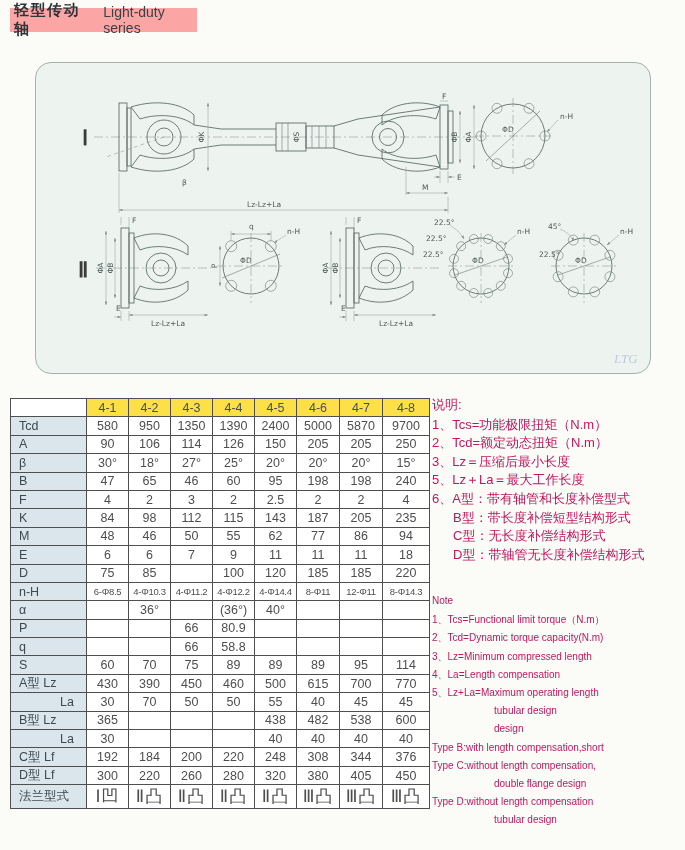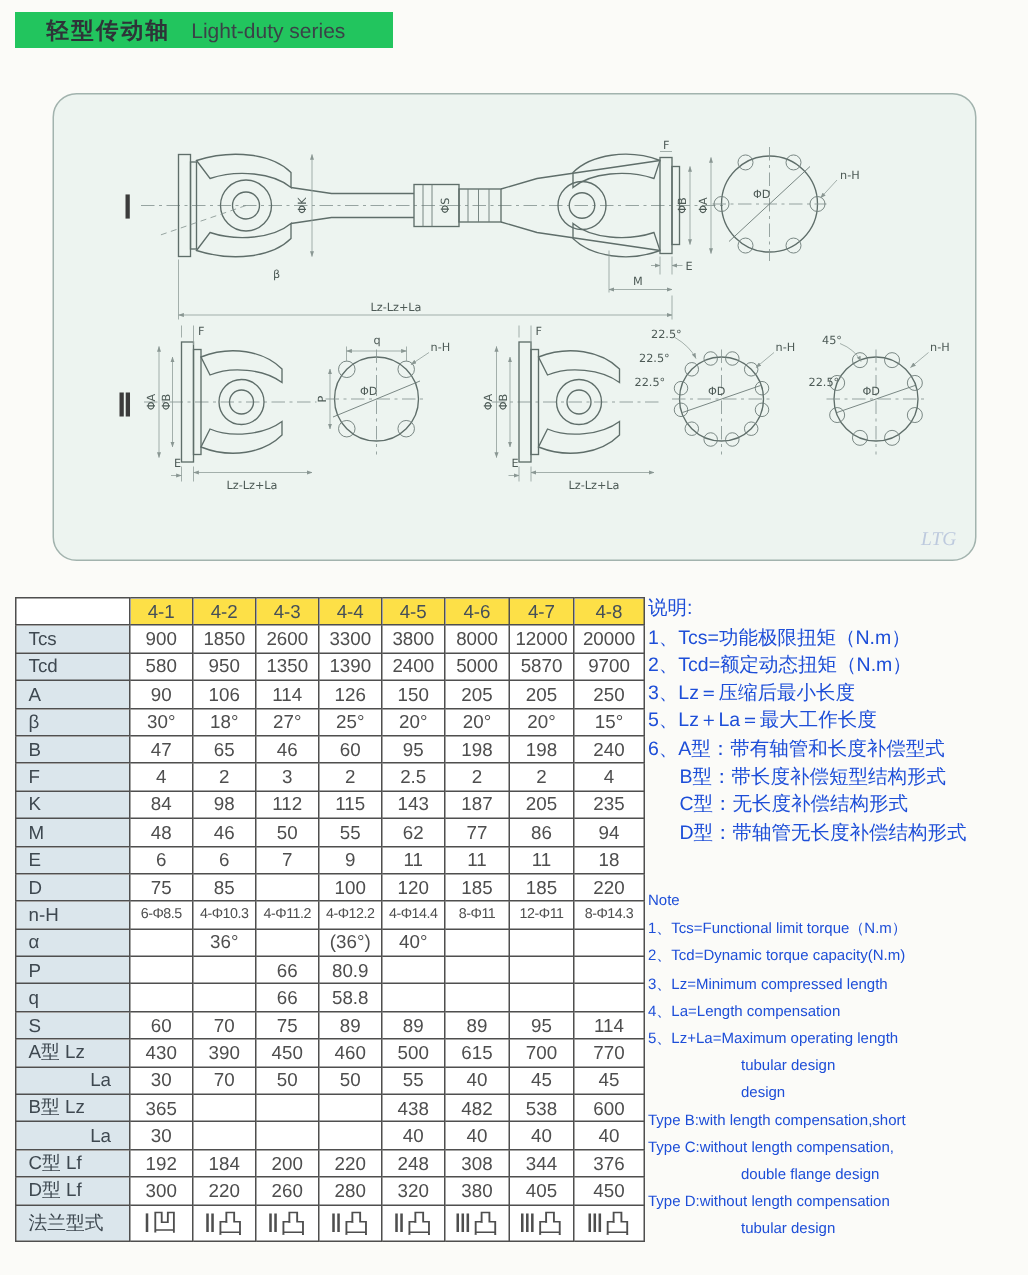--- a/index.html
+++ b/index.html
@@ -1,22 +1,22 @@
 <!DOCTYPE html>
 <html><head>
 <meta charset="utf-8">
 <style>
   html,body{margin:0;padding:0;}
   .page{position:relative;width:685px;height:850px;background:#fbfbf8;
         font-family:"Liberation Sans", sans-serif;overflow:hidden;}
 
   
-  .titlebar{position:absolute;left:10px;top:8px;width:252px;height:24px;
-            background:#22c55e;display:flex;align-items:center;gap:14px;
-            padding-left:21px;box-sizing:border-box;}
+  .titlebar{position:absolute;left:10px;top:8px;width:187px;height:24px;
+            background:#fca5a5;display:flex;align-items:center;gap:14px;
+            padding-left:4px;box-sizing:border-box;}
   .t-cn{font-weight:bold;font-size:15px;color:#2e3438;letter-spacing:1.5px;}
   .t-en{font-size:14px;color:#3a4247;}
 
   
   .panel{position:absolute;left:35px;top:62px;width:614px;height:310px;
          background:#edf4f0;border:1px solid #a2b3ae;border-radius:16px;}
   .panel svg{position:absolute;left:0;top:0;}
   .d{fill:none;stroke:#5f6e6a;stroke-width:.9;}
   .dthin{fill:none;stroke:#6c7b77;stroke-width:.6;}
   .cl{fill:none;stroke:#84938f;stroke-width:.55;stroke-dasharray:9 3 2 3;}
@@ -32,21 +32,21 @@
                  text-align:center;height:17.4px;padding:0 1px;background:#fff;
                  overflow:hidden;white-space:nowrap;}
   .spec-table td.hd{background:#fde047;color:#454f58;}
   .spec-table td.corner{background:#fff;}
   .spec-table td.lbl{background:#dbe6ec;text-align:left;padding-left:8px;color:#3e4850;}
   .spec-table td.lbl.right{text-align:right;padding-right:12px;}
   .spec-table td.sm{font-size:9.5px;letter-spacing:-0.3px;}
   .spec-table td.fl{font-size:17px;letter-spacing:1px;}
 
   
-  .notes{position:absolute;left:432px;width:252px;color:#1d4ed8;}
+  .notes{position:absolute;left:432px;width:252px;color:#be185d;}
   .notes-cn{top:396px;font-size:13px;line-height:18.6px;}
   .notes-en{top:592px;font-size:10px;line-height:18.2px;}
   .notes .ntitle{margin-bottom:1px;}
   .nline{white-space:nowrap;}
   .nline.ind1{padding-left:21px;}
   .nline.ind2{padding-left:62px;}
 </style>
 </head>
 <body>
 
@@ -293,31 +293,20 @@
           <td class="hd">4-1</td>
           <td class="hd">4-2</td>
           <td class="hd">4-3</td>
           <td class="hd">4-4</td>
           <td class="hd">4-5</td>
           <td class="hd">4-6</td>
           <td class="hd">4-7</td>
           <td class="hd">4-8</td>
         </tr>
         <tr>
-          <td class="lbl">Tcs</td>
-          <td>900</td>
-          <td>1850</td>
-          <td>2600</td>
-          <td>3300</td>
-          <td>3800</td>
-          <td>8000</td>
-          <td>12000</td>
-          <td>20000</td>
-        </tr>
-        <tr>
           <td class="lbl">Tcd</td>
           <td>580</td>
           <td>950</td>
           <td>1350</td>
           <td>1390</td>
           <td>2400</td>
           <td>5000</td>
           <td>5870</td>
           <td>9700</td>
         </tr>

